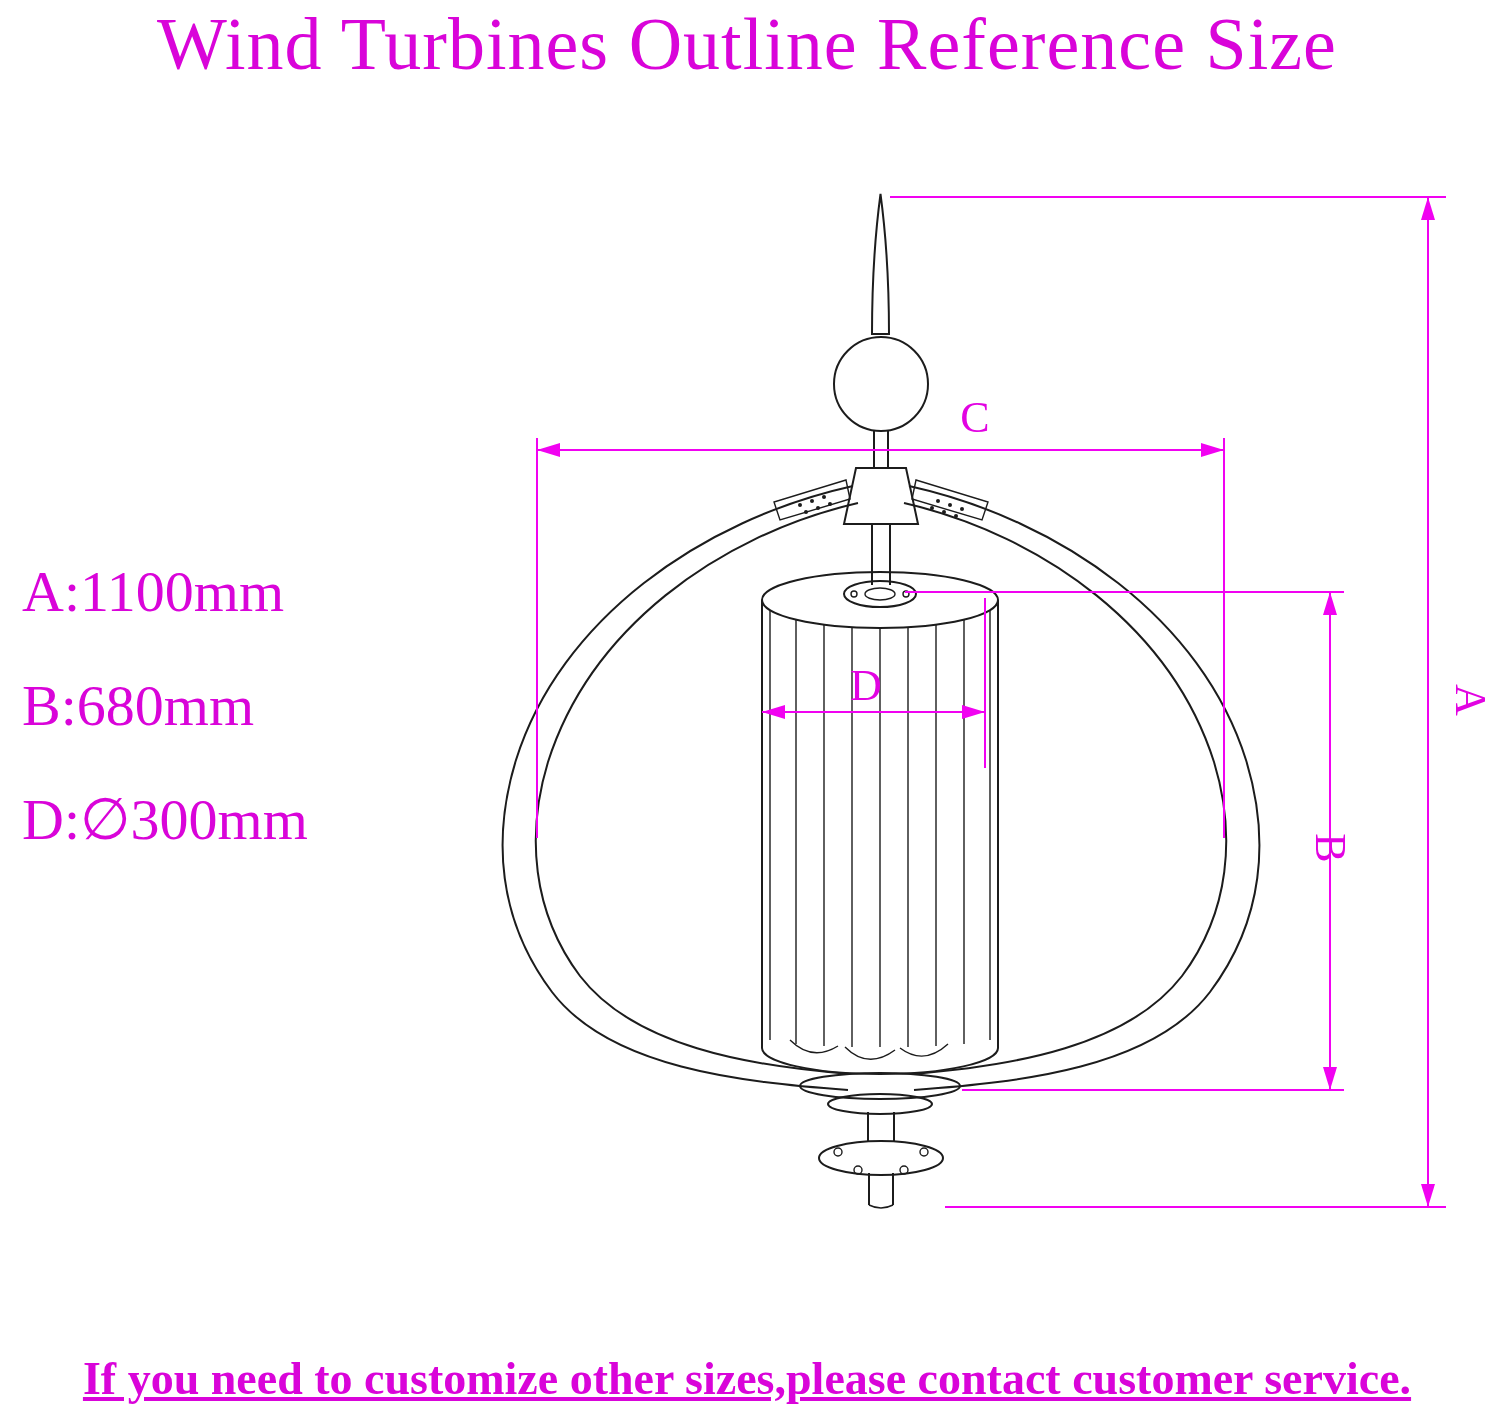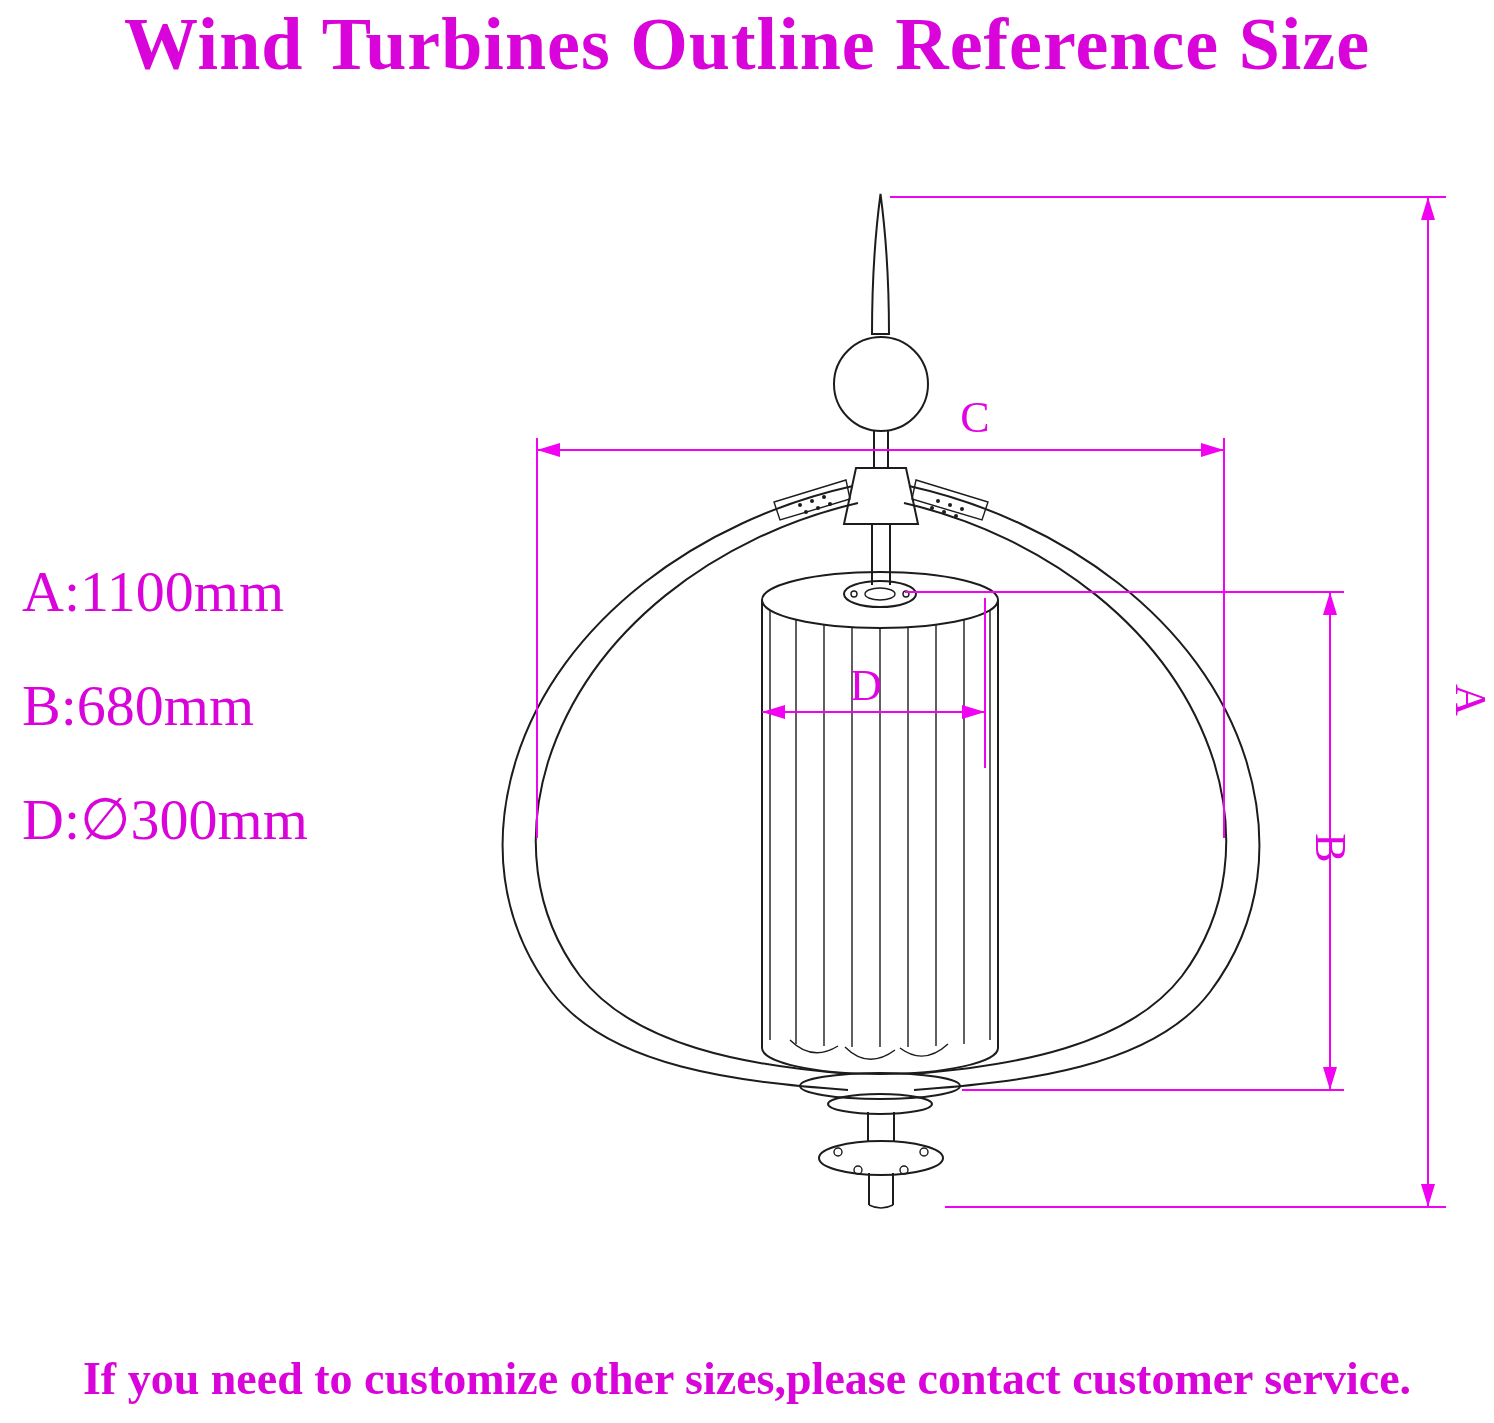--- a/index.html
+++ b/index.html
@@ -6,31 +6,32 @@
   #page{
     position:relative;
     width:1494px;height:1423px;
     background:#ffffff;
     overflow:hidden;
     font-family:"Liberation Serif", serif;
   }
   .title{
     position:absolute;top:2px;left:0;width:100%;
     text-align:center;
-    font-size:74px;font-weight:bold;
+    font-size:74px;font-weight:normal;
     color:#d904d9;
     letter-spacing:1px;
     white-space:nowrap;
   }
   .footer{
     position:absolute;bottom:18px;left:0;width:100%;
     text-align:center;
     font-size:46px;font-weight:bold;
     color:#d904d9;
     white-space:nowrap;
+    text-decoration:underline;
   }
   .dim-list{
     position:absolute;left:22px;top:520px;
     color:#d904d9;
     font-size:58px;
     line-height:1.0;
   }
   .dim-item{margin-bottom:56px;white-space:nowrap;margin-top:43px;}
   svg{position:absolute;left:0;top:0;}
   .blk{fill:none;stroke:#1c1c1c;stroke-width:2;}

